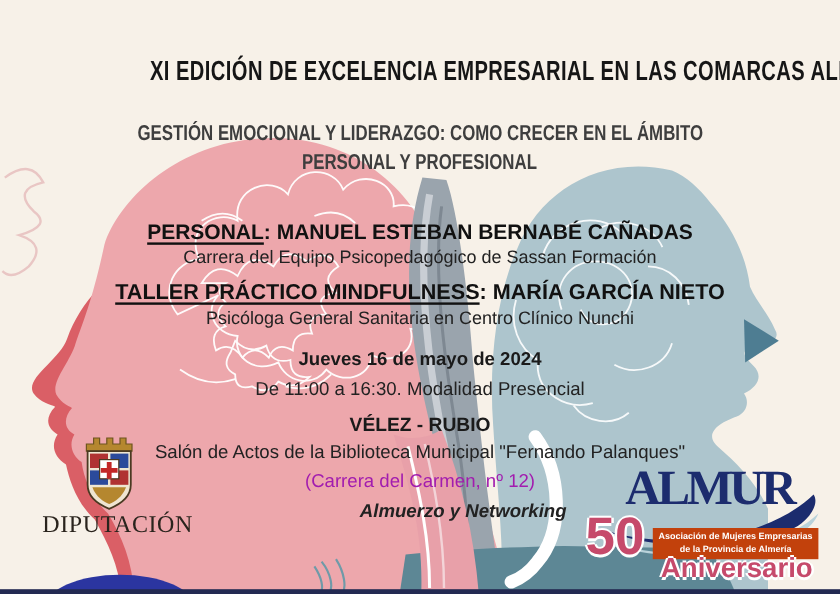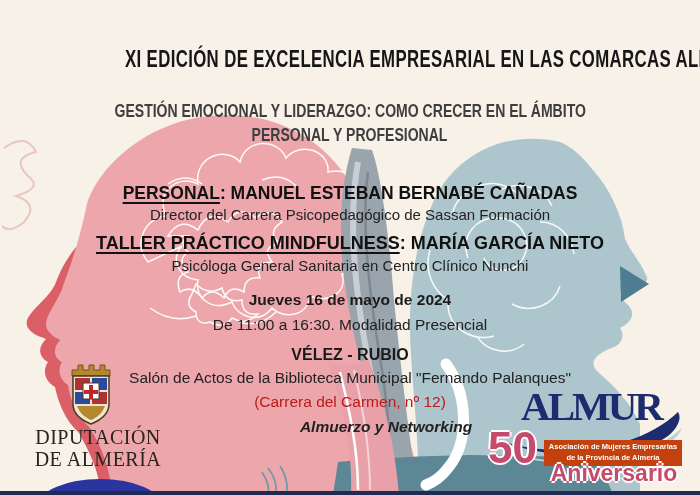--- a/index.html
+++ b/index.html
@@ -13,21 +13,21 @@
   .sub1{top:101px;font-size:18px;font-weight:600;color:#3e3e3e;}
   .sub2{top:125px;font-size:18px;font-weight:600;color:#3e3e3e;}
   .pon{top:183px;font-size:17.5px;font-weight:bold;color:#111;}
   .role1{top:206px;font-size:15px;color:#222;}
   .taller{top:233px;font-size:18px;font-weight:bold;color:#111;}
   .role2{top:257px;font-size:15px;color:#222;}
   .date{top:291px;font-size:15.5px;font-weight:bold;color:#1a1a1a;}
   .time{top:316px;font-size:15.5px;color:#222;}
   .city{top:346px;font-size:16px;font-weight:bold;color:#1a1a1a;}
   .venue{top:369px;font-size:15.5px;color:#222;}
-  .addr{top:393px;font-size:15.5px;color:#b91c1c;}
+  .addr{top:393px;font-size:15.5px;color:#a21caf;}
   .note{top:418px;font-size:15.5px;font-style:italic;font-weight:600;color:#222;padding-left:36px;}
   .ulab{text-decoration:underline;text-underline-offset:3px;text-decoration-thickness:2px;}
   
   .dip{position:absolute;left:18px;top:360px;width:160px;height:110px;text-align:center;}
   .dip-shield{position:absolute;left:48px;top:2px;}
   .dip-text{position:absolute;left:0;top:66px;width:160px;font-family:"Liberation Serif",serif;color:#2a241d;font-size:20px;line-height:1.12;letter-spacing:0.5px;}
   
   .almur{position:absolute;left:486px;top:388px;width:204px;height:100px;}
   .almur svg{position:absolute;left:0;top:0;}
   .almur-name{position:absolute;left:10px;top:-2px;width:190px;text-align:center;font-family:"Liberation Serif",serif;font-weight:bold;font-size:41px;color:#1c2c6e;letter-spacing:-3px;line-height:1;}
@@ -118,21 +118,21 @@
   <div class="line sub1">
     <span class="cond2">GESTIÓN EMOCIONAL Y LIDERAZGO: COMO CRECER EN EL ÁMBITO</span>
   </div>
   <div class="line sub2">
     <span class="cond2">PERSONAL Y PROFESIONAL</span>
   </div>
 
   <div class="line pon">
     <span class="ulab">PERSONAL</span><span>: MANUEL ESTEBAN BERNABÉ CAÑADAS</span>
   </div>
-  <div class="line role1">Director del Carrera Psicopedagógico de Sassan Formación</div>
+  <div class="line role1">Carrera del Equipo Psicopedagógico de Sassan Formación</div>
 
   <div class="line taller">
     <span class="ulab">TALLER  PRÁCTICO MINDFULNESS</span><span>: MARÍA GARCÍA NIETO</span>
   </div>
   <div class="line role2">Psicóloga General Sanitaria en Centro Clínico Nunchi</div>
 
   <div class="line date">Jueves  16 de mayo de 2024</div>
   <div class="line time">De 11:00 a 16:30. Modalidad Presencial</div>
   <div class="line city">VÉLEZ - RUBIO</div>
   <div class="line venue">Salón de Actos de la Biblioteca Municipal "Fernando Palanques"</div>
@@ -146,21 +146,20 @@
       <rect x="9" y="16" width="15" height="12" fill="#b03232"></rect>
       <rect x="26" y="16" width="15" height="12" fill="#2b4a9b"></rect>
       <rect x="9" y="30" width="15" height="12" fill="#2b4a9b"></rect>
       <rect x="26" y="30" width="15" height="12" fill="#b03232"></rect>
       <path d="M11,44 h28 c-3,8 -9,12 -14,14 c-5,-2 -11,-6 -14,-14 Z" fill="#b5872f"></path>
       <rect x="17" y="21" width="16" height="16" fill="#ffffff" stroke="#4a3a22" stroke-width="1"></rect>
       <path d="M23,23 h4 v5 h5 v4 h-5 v5 h-4 v-5 h-5 v-4 h5 Z" fill="#c22727"></path>
     </svg>
     <div class="dip-text">
       <div>DIPUTACIÓN</div>
-      <div>DE ALMERÍA</div>
     </div>
   </div>
 
   <div class="almur">
     <svg width="204" height="100" viewBox="0 0 204 100">
       <path d="M28,66 C90,82 162,72 196,40 C188,62 140,78 88,76 C58,74 38,72 28,66 Z" fill="#b9d2da"></path>
       <path d="M12,52 C70,72 150,64 192,24 C196,30 192,40 182,48 C150,72 64,74 12,52 Z" fill="#1c2c6e"></path>
     </svg>
     <div class="almur-name">ALMUR</div>
     <div class="almur-30">50</div>

